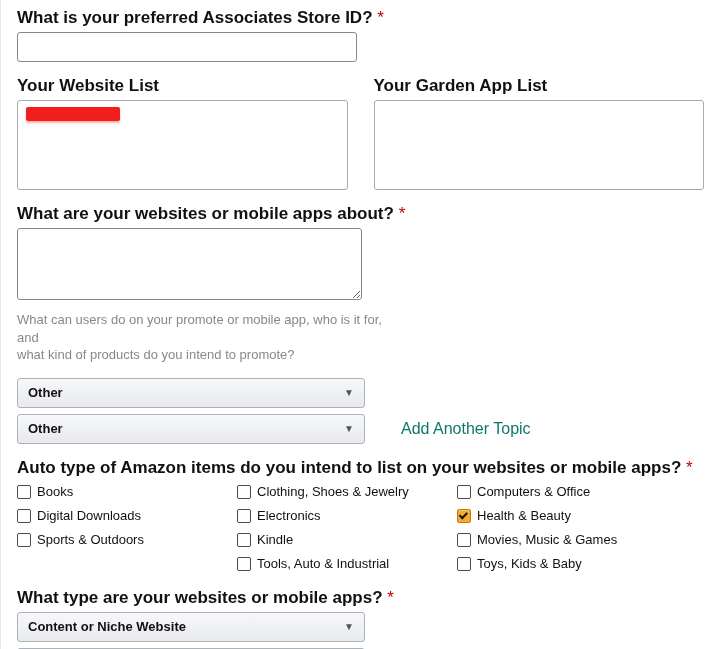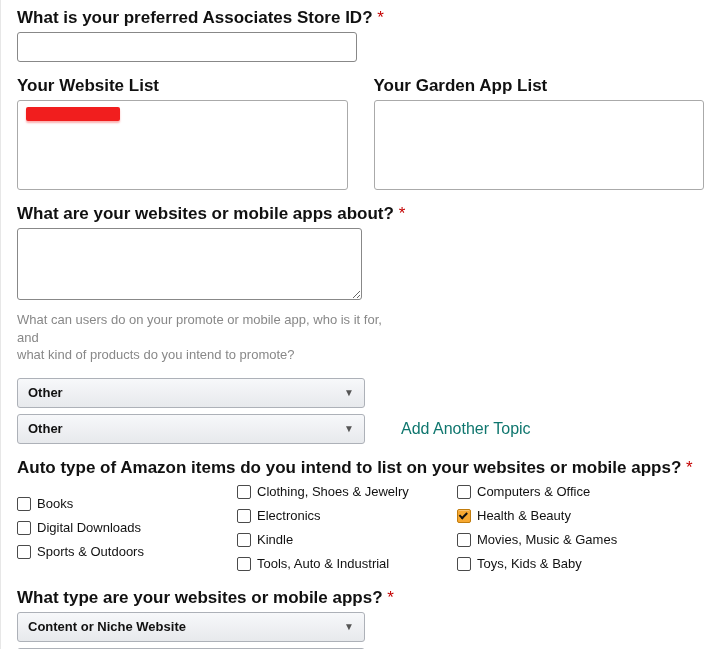--- a/index.html
+++ b/index.html
@@ -82,21 +82,21 @@
     top: 50%;
     transform: translateY(-50%);
     font-size: 10px;
     color: #555;
   }
   .link {
     color: #0f766e;
     font-size: 16px;
     cursor: pointer;
   }
-  .cb-grid { display: flex; gap: 0; margin-top: 4px; align-items: center; }
+  .cb-grid { display: flex; gap: 0; margin-top: 4px; }
   .cb-col { width: 220px; display: flex; flex-direction: column; gap: 4px; }
   .cb-item { display: flex; align-items: center; gap: 6px; font-size: 13px; height: 20px; }
   .cb {
     width: 14px; height: 14px;
     border: 1px solid #4a4a4a;
     border-radius: 2px;
     background: #fff;
     display: inline-flex;
     align-items: center;
     justify-content: center;

